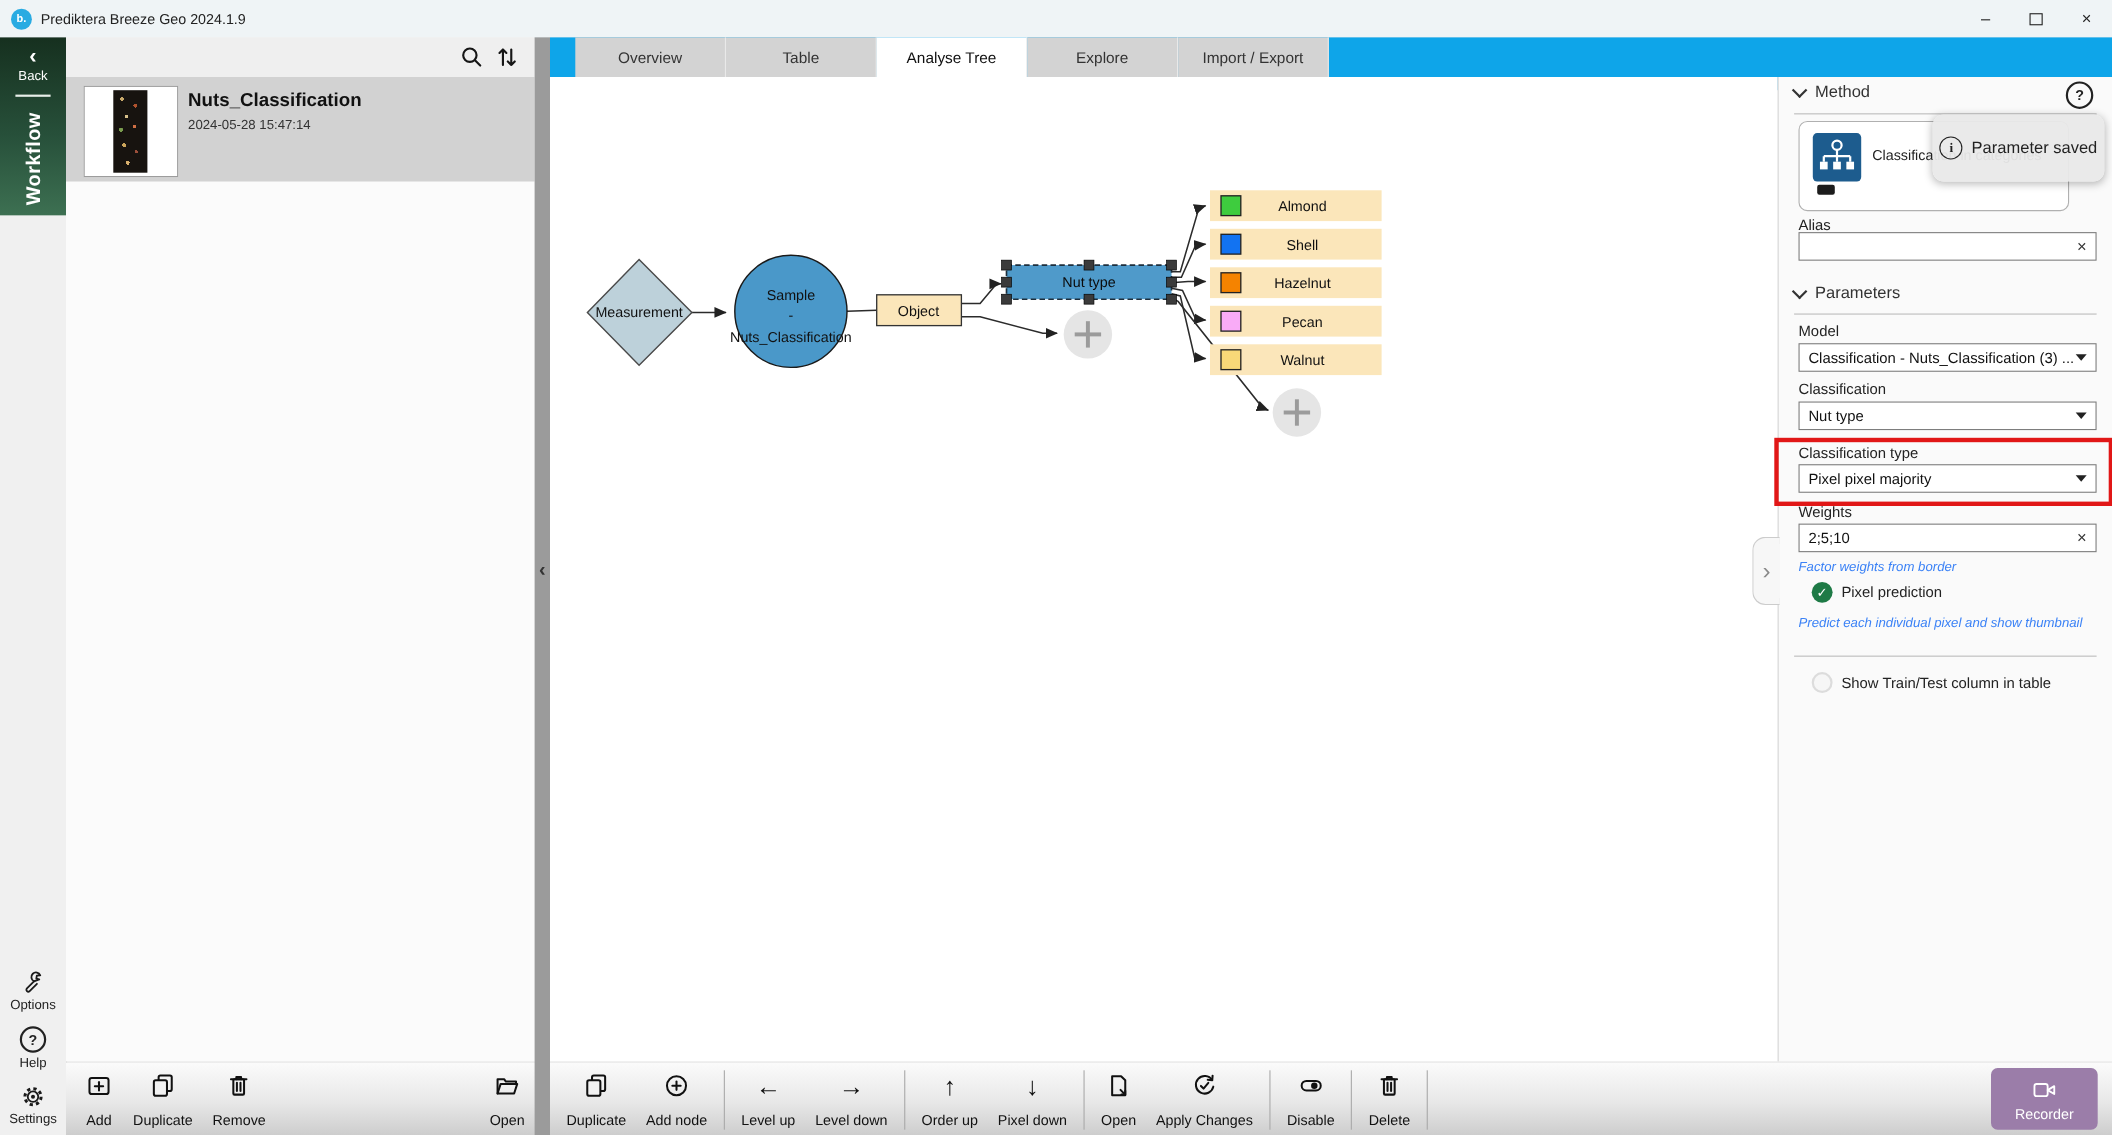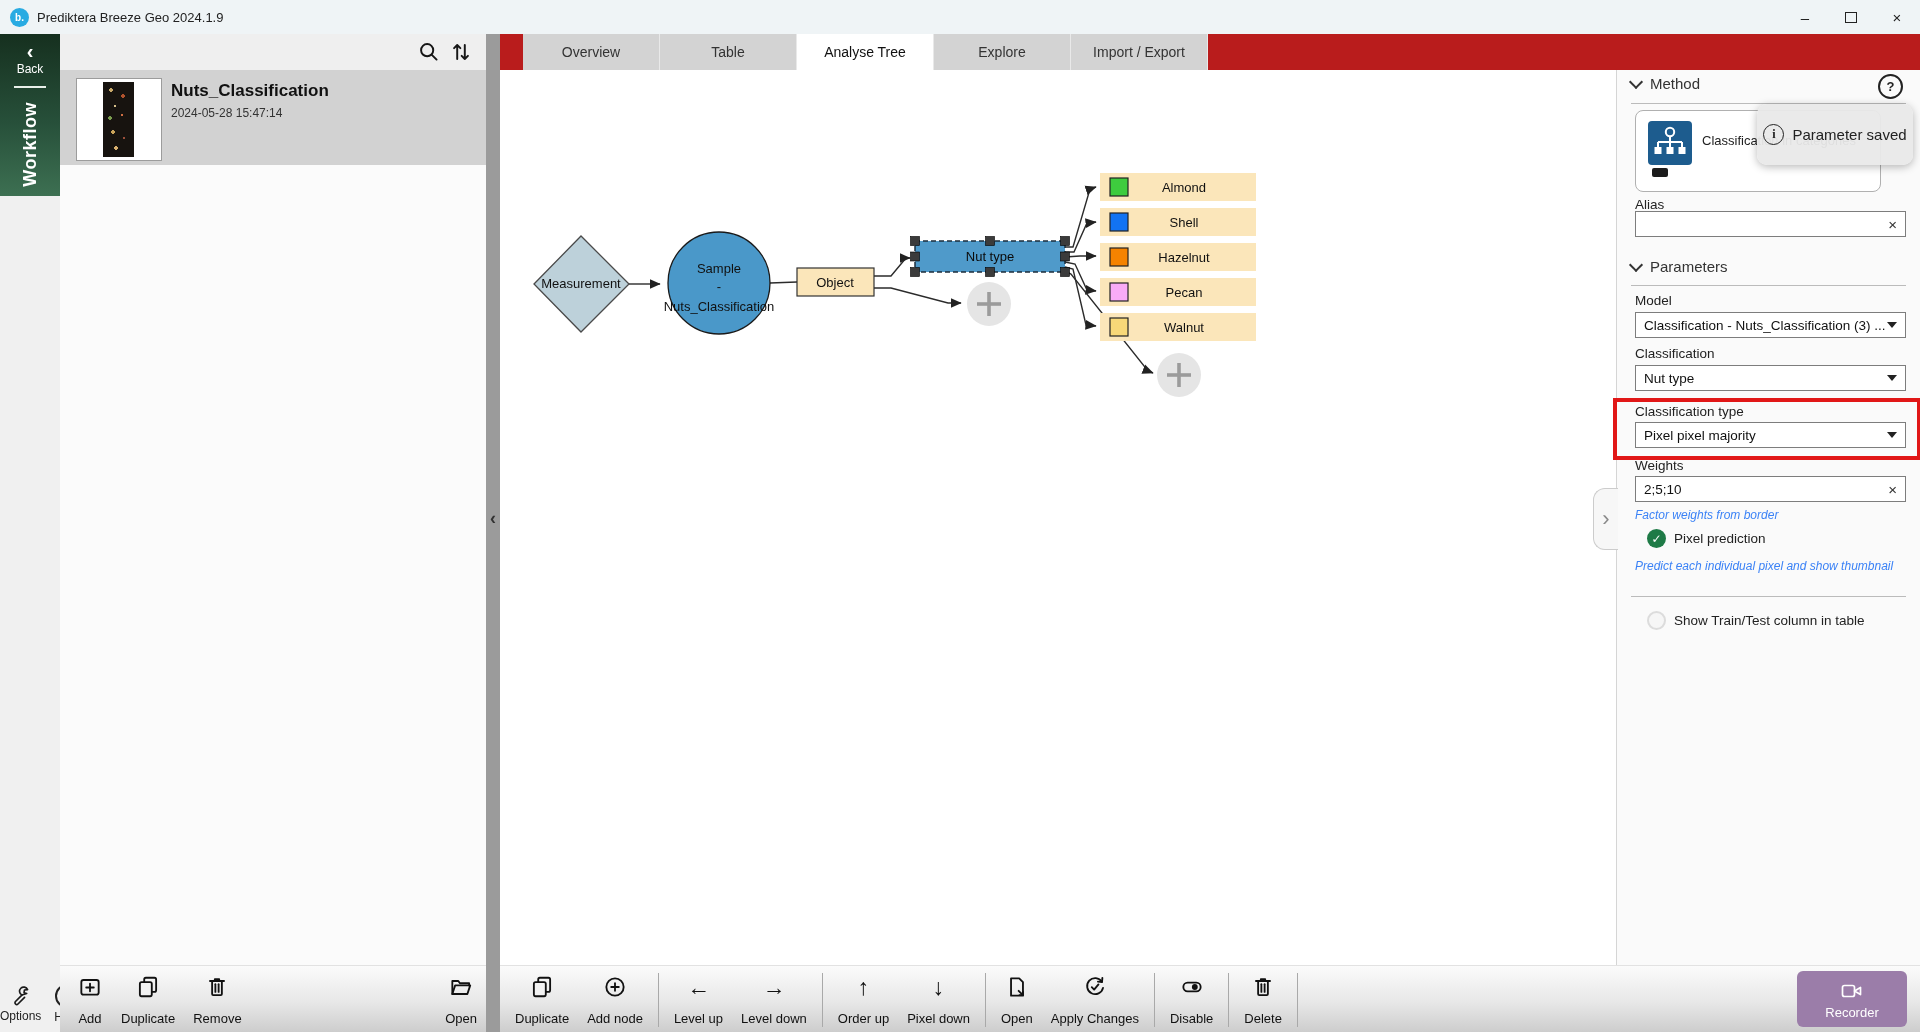--- a/index.html
+++ b/index.html
@@ -29,21 +29,21 @@
   .back-label{position:absolute;left:0;top:28px;width:60px;text-align:center;font-size:12px;}
   .back-divider{position:absolute;left:14px;top:52px;width:32px;height:0;border-top:2px solid #e8efe9;}
   .workflow-label{position:absolute;left:0;top:62px;width:60px;height:96px;display:flex;
                   align-items:center;justify-content:center;}
   .workflow-label span{writing-mode:vertical-rl;transform:rotate(180deg);font-size:18px;
                   font-weight:bold;letter-spacing:.5px;}
 
   
   .sidebar-gray{position:absolute;left:0;top:196px;width:60px;height:836px;background:#f0f0f0;
                 border-right:1px solid #d7d7d7;}
-  .side-bottom{position:absolute;left:0;bottom:8px;width:60px;display:flex;flex-direction:row;
+  .side-bottom{position:absolute;left:0;bottom:8px;width:60px;display:flex;flex-direction:column;
                align-items:center;gap:13px;}
   .side-item{display:flex;flex-direction:column;align-items:center;gap:2px;cursor:default;}
   .side-item .lbl{font-size:12px;color:#222;}
   .help-circle{width:20px;height:20px;border:2px solid #222;border-radius:50%;display:flex;
                align-items:center;justify-content:center;font-size:13px;font-weight:bold;color:#222;}
 
   
   .file-panel{position:absolute;left:60px;top:34px;width:426px;height:931px;background:#fbfbfb;}
   .file-header{position:absolute;left:0;top:0;width:426px;height:36px;background:#efefef;}
   .file-header .icons{position:absolute;right:12px;top:5px;display:flex;gap:6px;align-items:center;}
@@ -62,21 +62,21 @@
        radial-gradient(3px 3px at 13px 66px,#d8b06e 60%,transparent 61%);}
   .item-title{position:absolute;left:111px;top:11px;font-size:17px;font-weight:bold;color:#111;}
   .item-time{position:absolute;left:111px;top:36px;font-size:12px;color:#333;}
 
   
   .vstrip{position:absolute;left:486px;top:34px;width:14px;height:998px;background:#9b9b9b;z-index:6;}
   .collapse-left{position:absolute;left:0;top:470px;width:14px;height:28px;display:flex;
                  align-items:center;justify-content:center;font-size:18px;color:#333;font-weight:bold;}
 
   
-  .tabbar{position:absolute;left:500px;top:34px;width:1420px;height:48px;background:#b91c1c;
+  .tabbar{position:absolute;left:500px;top:34px;width:1420px;height:48px;background:#0ea5e9;
           display:flex;padding-left:23px;box-sizing:border-box;}
   .tab{width:136px;height:36px;display:flex;align-items:center;justify-content:center;
        font-size:14px;color:#333;background:#d3d3d3;border-right:1px solid #e9e9e9;cursor:default;}
   .tab.active{background:#fff;color:#111;}
 
   
   .canvas{position:absolute;left:500px;top:70px;width:1116px;height:895px;background:#fff;}
 
   
   .expand-tab{position:absolute;left:1593px;top:488px;width:24px;height:60px;background:#f7f7f7;
@@ -121,21 +121,21 @@
   
   .toolbar{position:absolute;left:60px;top:965px;width:1860px;height:67px;
            background:linear-gradient(180deg,#fbfbfb 0%,#e7e7e7 55%,#cccccc 100%);
            border-top:1px solid #e2e2e2;z-index:2;}
   .tb-group{position:absolute;top:0;height:67px;display:flex;align-items:center;}
   .tb-btn{display:flex;flex-direction:column;align-items:center;justify-content:center;gap:1px;
           padding:0 9px;height:60px;cursor:default;}
   .tb-btn .lbl{font-size:13px;color:#111;white-space:nowrap;margin-top:10px;}
   .tb-sep{width:1px;height:54px;background:#a9a9a9;margin:0 6px;}
   .glyph-icon{font-size:23px;line-height:24px;color:#111;height:26px;display:flex;align-items:center;}
-  .recorder{position:absolute;right:13px;top:5px;width:110px;height:56px;background:#9b7da9;
+  .recorder{position:absolute;right:13px;top:5px;width:97px;height:56px;background:#9b7da9;
             border-radius:6px;display:flex;flex-direction:column;align-items:center;
             justify-content:center;gap:2px;color:#fff;}
   .recorder .lbl{font-size:13px;color:#fff;}
   .pretreat{position:absolute;left:1195px;top:0;height:67px;display:flex;align-items:center;gap:9px;}
   .pretreat .lbl{font-size:13.5px;color:#222;}
 </style>
 </head>
 <body>
 
 <div id="app">

